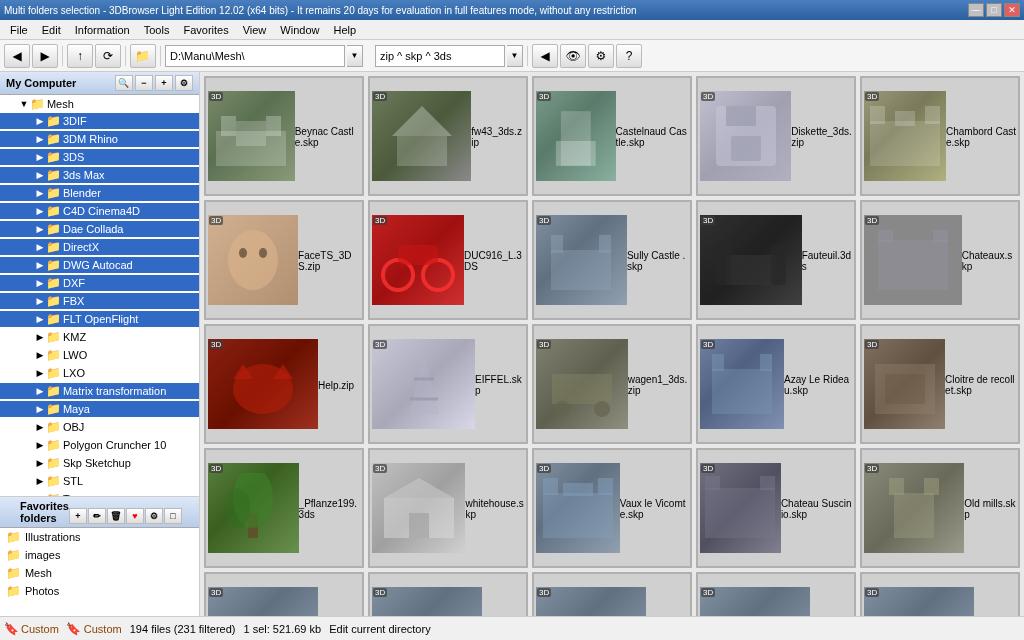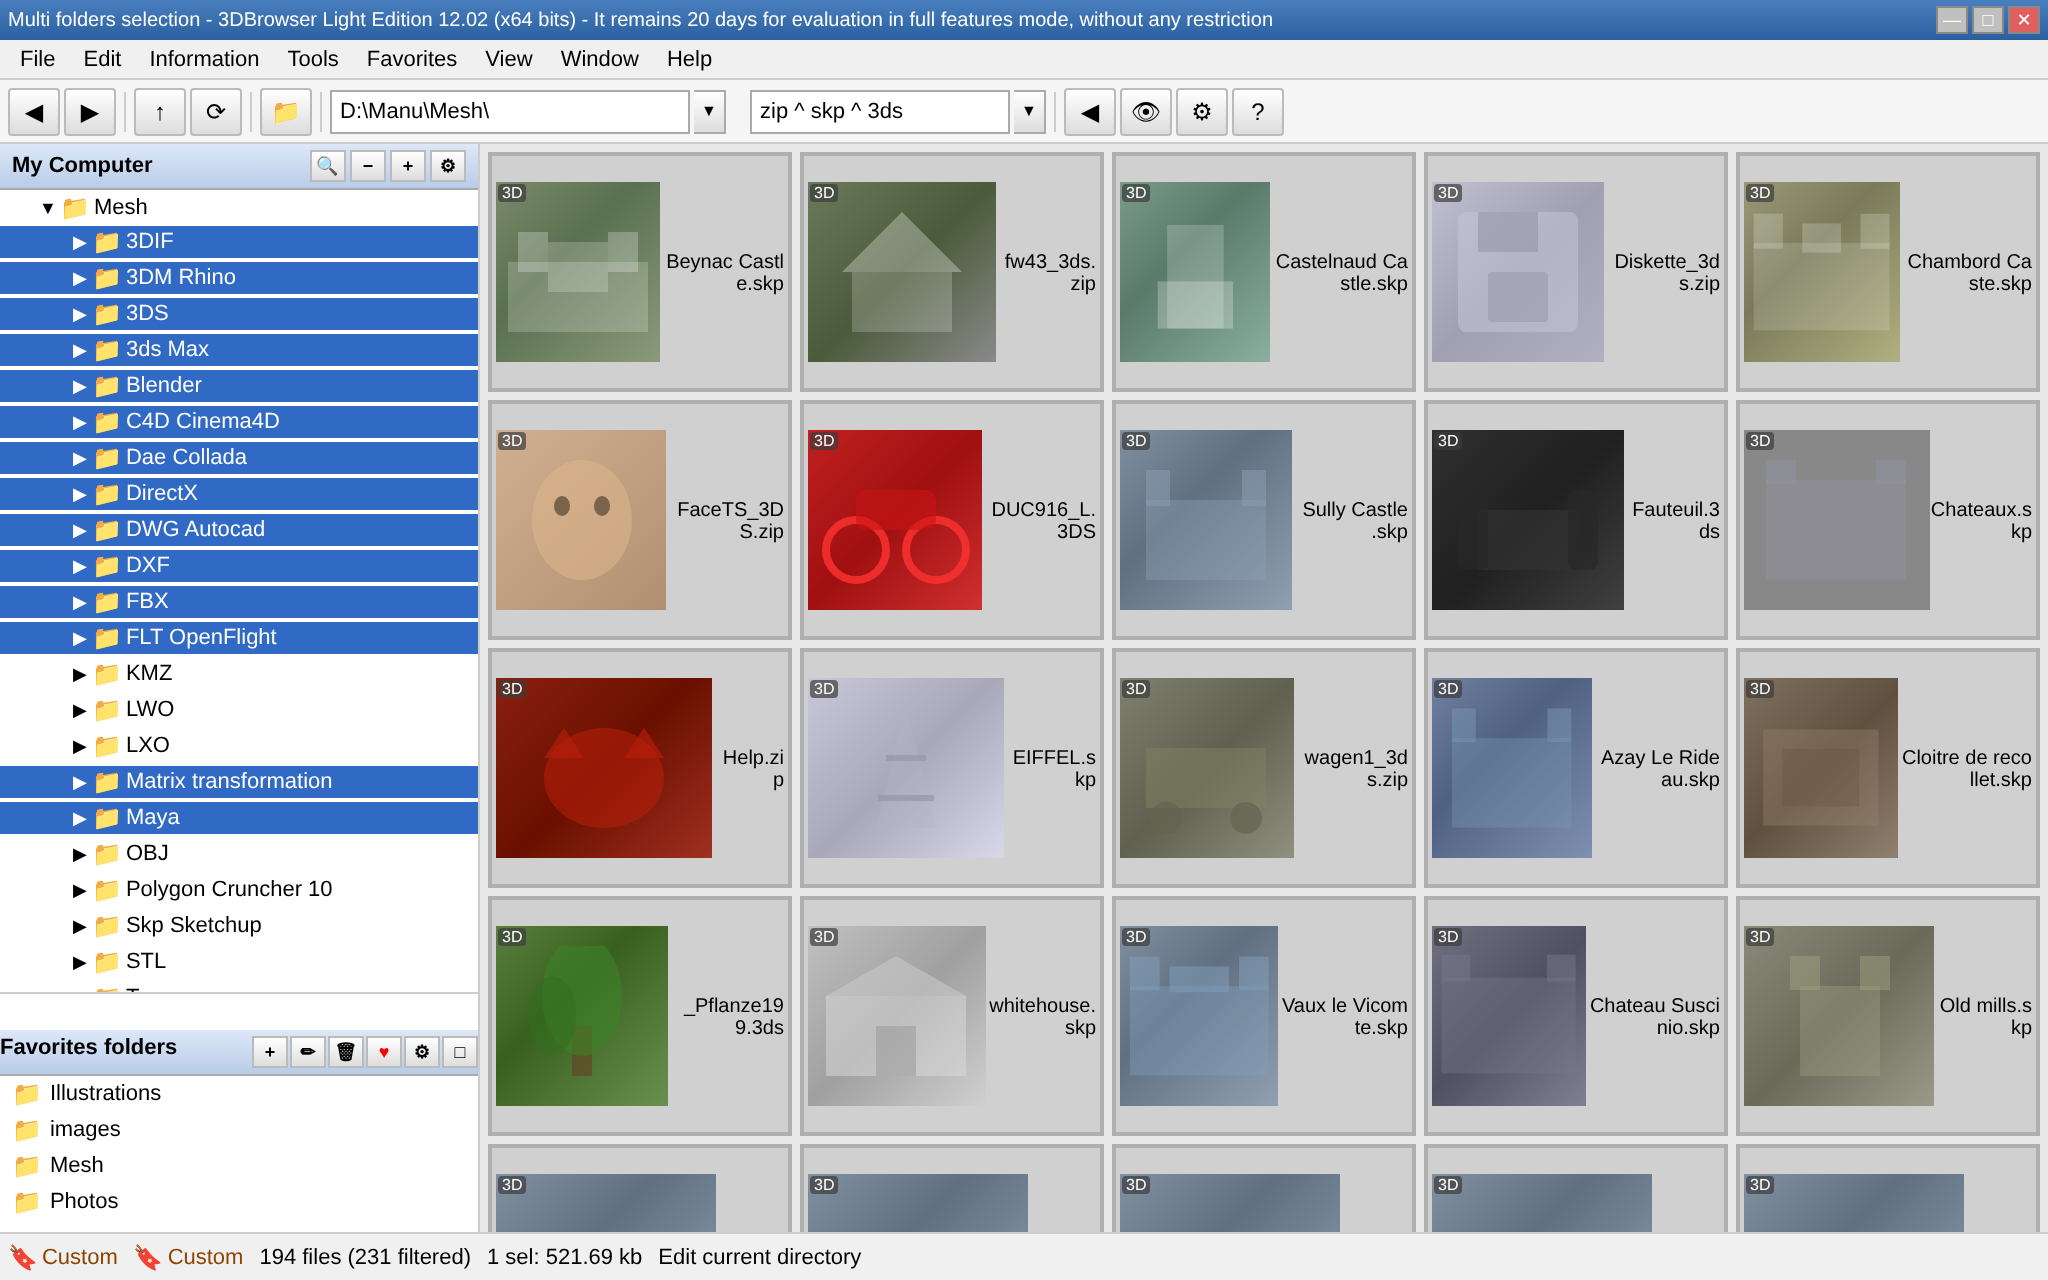--- a/index.html
+++ b/index.html
@@ -88,21 +88,21 @@
     }
 
     
     #main-layout {
       display: flex;
       height: calc(640px - 20px - 20px - 32px - 24px);
     }
 
     
     #left-panel {
-      width: 240px;
+      width: 200px;
       border-right: 1px solid #ccc;
       display: flex;
       flex-direction: column;
       background: white;
     }
     #my-computer-header {
       background: linear-gradient(to bottom, #dde8f8, #b8cce8);
       border-bottom: 1px solid #aaa;
       padding: 3px 6px;
       font-weight: bold;
@@ -145,26 +145,25 @@
     }
 
     
     #favorites-panel {
       border-top: 1px solid #ccc;
       height: 120px;
     }
     #favorites-header {
       background: linear-gradient(to bottom, #dde8f8, #b8cce8);
       border-bottom: 1px solid #aaa;
-      padding: 3px 0;
+      padding: 3px 20px;
       font-weight: bold;
       display: flex;
-      align-items: flex-start;
+      align-items: flex-end;
       justify-content: space-between;
-      margin-top: 18px;
     }
     .fav-icons { display: flex; gap: 1px; }
     .fav-btn {
       width: 18px; height: 16px;
       background: linear-gradient(to bottom, #fff, #ddd);
       border: 1px solid #bbb;
       display: flex; align-items: center; justify-content: center;
       cursor: pointer;
       font-size: 9px;
     }
@@ -209,21 +208,21 @@
       height: 90px;
       background: #888;
       display: flex;
       align-items: center;
       justify-content: center;
       overflow: hidden;
       position: relative;
     }
     .thumb-label {
       font-size: 10px;
-      text-align: right;
+      text-align: left;
       margin-top: 2px;
       word-break: break-all;
       max-width: 110px;
     }
     .thumb-badge {
       position: absolute;
       top: 1px;
       left: 1px;
       background: rgba(60,60,60,0.7);
       color: white;

